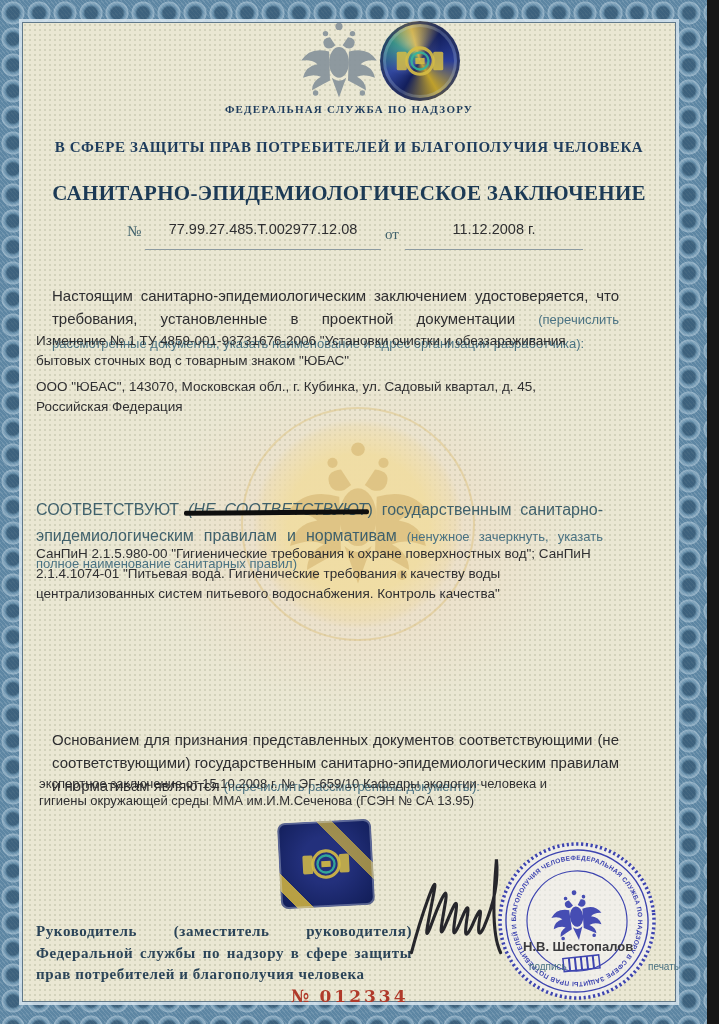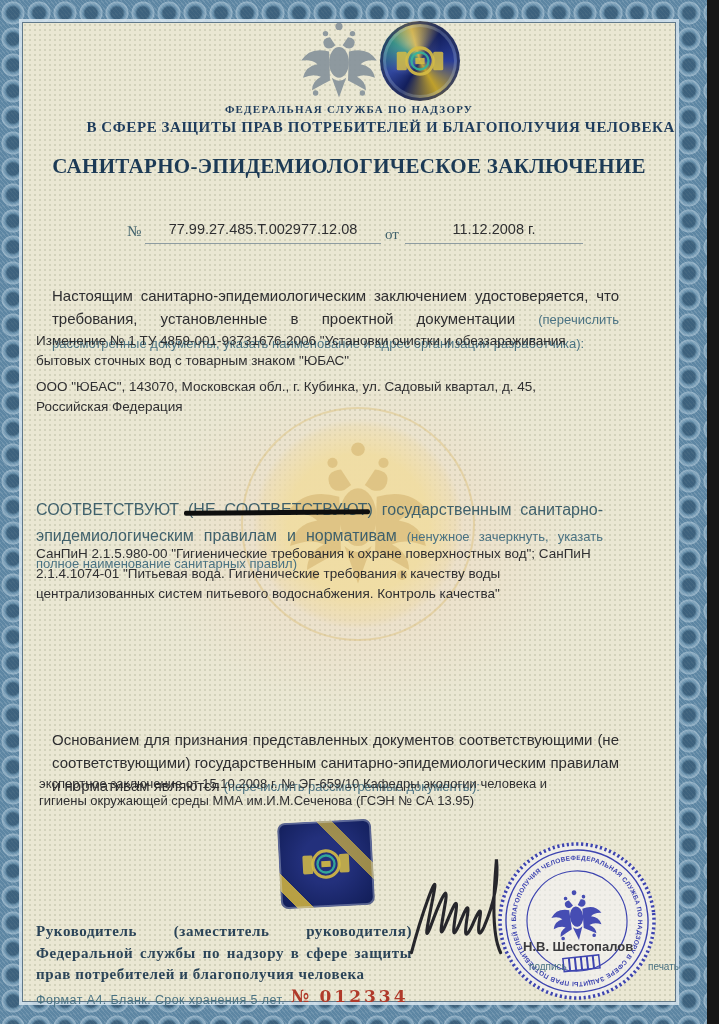--- a/index.html
+++ b/index.html
@@ -38,37 +38,37 @@
   .holo-square{left:256px;top:798px;width:94px;height:86px;border-radius:8px;transform:rotate(-3deg);
     background:
       linear-gradient(48deg, transparent 0 10%, rgba(212,182,62,0.85) 10% 19%, transparent 19% 68%, rgba(212,182,62,0.7) 68% 77%, transparent 77%),
       radial-gradient(circle at 50% 45%, #23307c 0 35%, #101c55 100%);
     box-shadow:inset 0 0 0 2px rgba(220,230,240,0.35);
     display:flex;align-items:center;justify-content:center;}
   .holo-emblem{width:62px;height:62px;}
   .hdr{left:0;width:652px;text-align:center;color:#1e3c5c;
     font-family:"Liberation Serif","DejaVu Serif",serif;font-weight:700;}
   .hdr-l1{top:80px;font-size:11px;letter-spacing:1.2px;}
-  .hdr-l2{top:96px;font-size:15px;letter-spacing:0.6px;text-align:right;}
-  .doc-title{top:131px;font-size:21px;letter-spacing:0.3px;color:#1c3a55;}
+  .hdr-l2{top:116px;font-size:15px;letter-spacing:0.6px;}
+  .doc-title{top:158px;font-size:21px;letter-spacing:0.3px;color:#1c3a55;}
   .numrow{top:198px;left:0;width:652px;height:26px;font-size:14.5px;color:#2f2f31;}
   .numrow .lbl{position:absolute;font-family:"Liberation Serif",serif;color:#3f606b;font-size:15px;}
   .no-lbl{left:104px;top:2px;}
   .ot-lbl{left:362px;top:5px;}
-  .fill-line{position:absolute;border-bottom:1px solid #8d9ba1;text-align:center;padding-bottom:6px;}
+  .fill-line{position:absolute;border-bottom:1px solid #8d9ba1;text-align:center;padding-bottom:12px;}
   .num-line{left:122px;width:236px;top:0;}
   .date-line{left:382px;width:178px;top:0;}
   .para{left:13px;width:567px;color:#2e2e30;font-size:15px;line-height:23px;text-align:justify;margin-left:16px;}
   .note{color:#4a7282;font-size:13px;}
   .intro{top:246px;}
   .doc-lines{left:13px;width:567px;color:#2f2f31;font-size:13.5px;line-height:20px;}
   .doc1{top:308px;}
   .doc2{top:354px;}
   .conformity{top:458px;left:13px;width:567px;color:#3f606b;font-size:16px;line-height:26px;text-align:justify;}
-  .struck{position:relative;white-space:nowrap;}
+  .struck{position:relative;white-space:nowrap;font-style:italic;}
   .struck::after{content:"";position:absolute;left:-4px;right:-2px;top:52%;height:5px;background:#0e0e0e;border-radius:2px;transform:rotate(-0.5deg);}
   .rules{top:521px;left:13px;width:567px;color:#2f2f31;font-size:13.5px;line-height:20px;}
   .basis{top:690px;}
   .expert{top:752px;left:16px;width:545px;color:#2f2f31;font-size:13px;line-height:17px;}
   .signer{top:898px;left:13px;width:376px;color:#2b4458;font-size:15px;line-height:21.5px;
     font-family:Liberation Serif, serif;font-weight:600;letter-spacing:0.6px;text-align:justify;}
   .signature{left:378px;top:826px;width:108px;height:140px;}
   .stamp{left:472px;top:816px;width:164px;height:164px;transform:rotate(-6deg);}
   .stamp-name{left:500px;top:916px;width:170px;color:#3b3b3e;font-size:13px;font-weight:700;z-index:3;}
   .stamp-sub{left:506px;top:938px;width:150px;display:flex;justify-content:space-between;color:#4a7282;font-size:10px;z-index:3;gap:25px;}
@@ -186,21 +186,20 @@
       <rect x="64" y="118" width="36" height="13" fill="none" stroke="#3d44b0" stroke-width="1.5"></rect>
       <path d="M70 118 v13 M76 118 v13 M82 118 v13 M88 118 v13 M94 118 v13" stroke="#3d44b0" stroke-width="2"></path>
     </svg>
 
     <div class="stamp-name">Н.В. Шестопалов</div>
     <div class="stamp-sub">
       <span>подпись</span>
       <span>печать</span>
     </div>
 
-    <div class="footer-note">Формат А4. Бланк. Срок хранения 5 лет.</div>
     <div class="serial">
       <span class="s-lbl">№</span><span>012334</span>
     </div>
 
   </div>
 
   <div class="scan-edge"></div>
 </div>
 
 </body></html>

